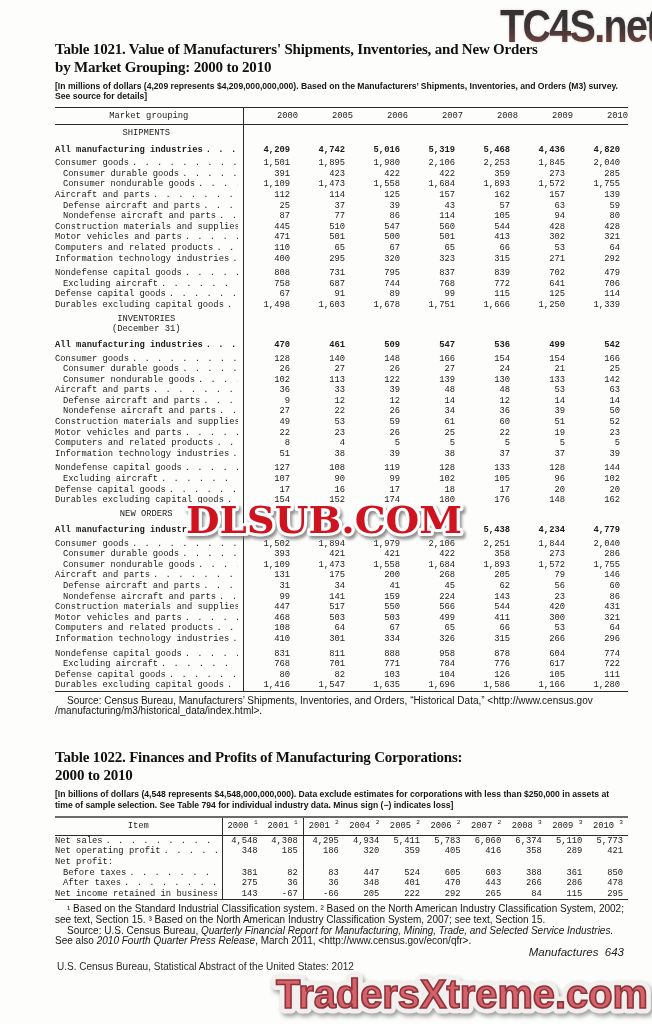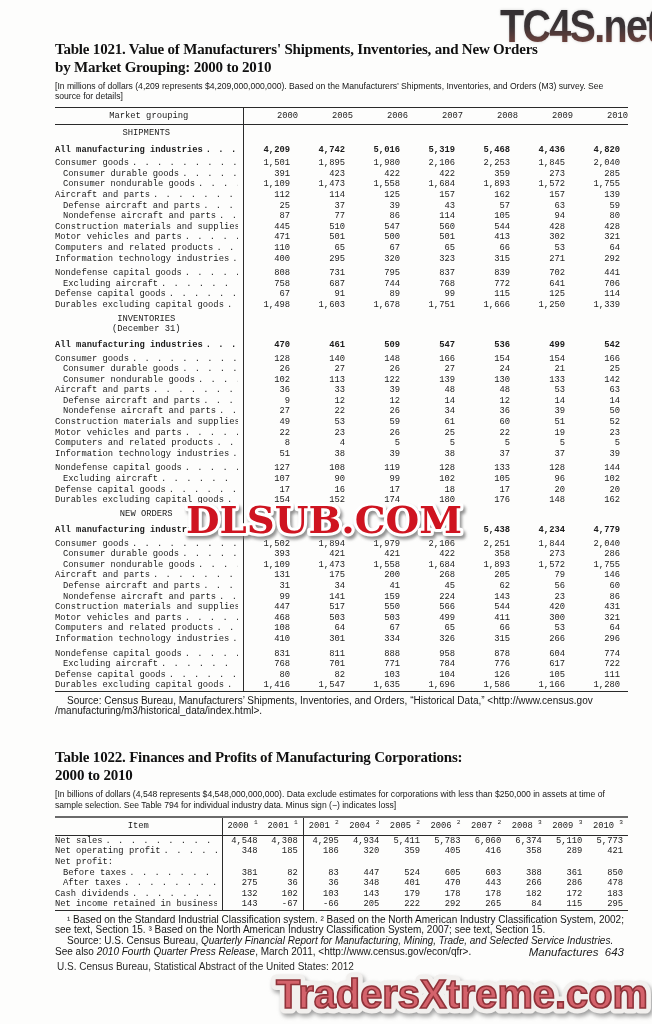--- a/index.html
+++ b/index.html
@@ -3,21 +3,21 @@
 <meta charset="utf-8">
 <style>
   html,body{margin:0;padding:0;background:#888;}
   .page{width:652px;height:1024px;position:relative;background:#fdfdfc;overflow:hidden;
         font-family:"Liberation Sans",sans-serif;color:#1b1b1b;}
   .content{position:absolute;left:55px;top:40px;width:573px;}
 
   
   .tbl-title{font-family:"Liberation Serif",serif;font-weight:bold;font-size:15px;
              line-height:18px;letter-spacing:-0.2px;color:#111;}
-  .headnote{font-size:8.6px;line-height:10.4px;margin-top:5px;color:#151515;}
+  .headnote{font-size:8.6px;line-height:10.4px;margin-top:5px;color:#151515;font-weight:bold;}
 
   
   table{border-collapse:collapse;table-layout:fixed;width:100%;margin-top:5px;font-family:Liberation Mono, monospace;}
   td{font-size:8.8px;line-height:10.6px;padding:0;vertical-align:bottom;white-space:nowrap;overflow:hidden;}
   .t1021{border-top:1px solid #2a2a2a;border-bottom:1.2px solid #2a2a2a;}
   .t1022{border-top:2px solid #6a6a6a;border-bottom:1.2px solid #2a2a2a;margin-top:6px;}
   tr.hdr td{border-bottom:1px solid #2a2a2a;padding:3px 0 3px;vertical-align:bottom;}
   td.stub{border-right:1px solid #2a2a2a;padding-right:5px;}
   td.divr{border-right:1px solid #2a2a2a;}
   td.val{text-align:right;padding-right:8px;}
@@ -270,21 +270,21 @@
                 <span class="lbl">Nondefense capital goods</span>
                 <span class="dots"></span>
               </div>
             </td>
             <td class="val">808</td>
             <td class="val">731</td>
             <td class="val">795</td>
             <td class="val">837</td>
             <td class="val">839</td>
             <td class="val">702</td>
-            <td class="val">441</td>
+            <td class="val">479</td>
           </tr>
           <tr>
             <td class="stub">
               <div class="lblrow">
                 <span class="lbl ind1">Excluding aircraft</span>
                 <span class="dots"></span>
               </div>
             </td>
             <td class="val">758</td>
             <td class="val">687</td>
@@ -920,38 +920,20 @@
             <td class="val">401</td>
             <td class="val">470</td>
             <td class="val">443</td>
             <td class="val">266</td>
             <td class="val">286</td>
             <td class="val">478</td>
           </tr>
           <tr>
             <td class="stub">
               <div class="lblrow">
-                <span class="lbl">Cash dividends</span>
-                <span class="dots"></span>
-              </div>
-            </td>
-            <td class="val">132</td>
-            <td class="val divr">102</td>
-            <td class="val">103</td>
-            <td class="val">143</td>
-            <td class="val">179</td>
-            <td class="val">178</td>
-            <td class="val">178</td>
-            <td class="val">182</td>
-            <td class="val">172</td>
-            <td class="val">183</td>
-          </tr>
-          <tr>
-            <td class="stub">
-              <div class="lblrow">
                 <span class="lbl">Net income retained in business</span>
                 <span class="dots"></span>
               </div>
             </td>
             <td class="val">143</td>
             <td class="val divr">-67</td>
             <td class="val">-66</td>
             <td class="val">205</td>
             <td class="val">222</td>
             <td class="val">292</td>

